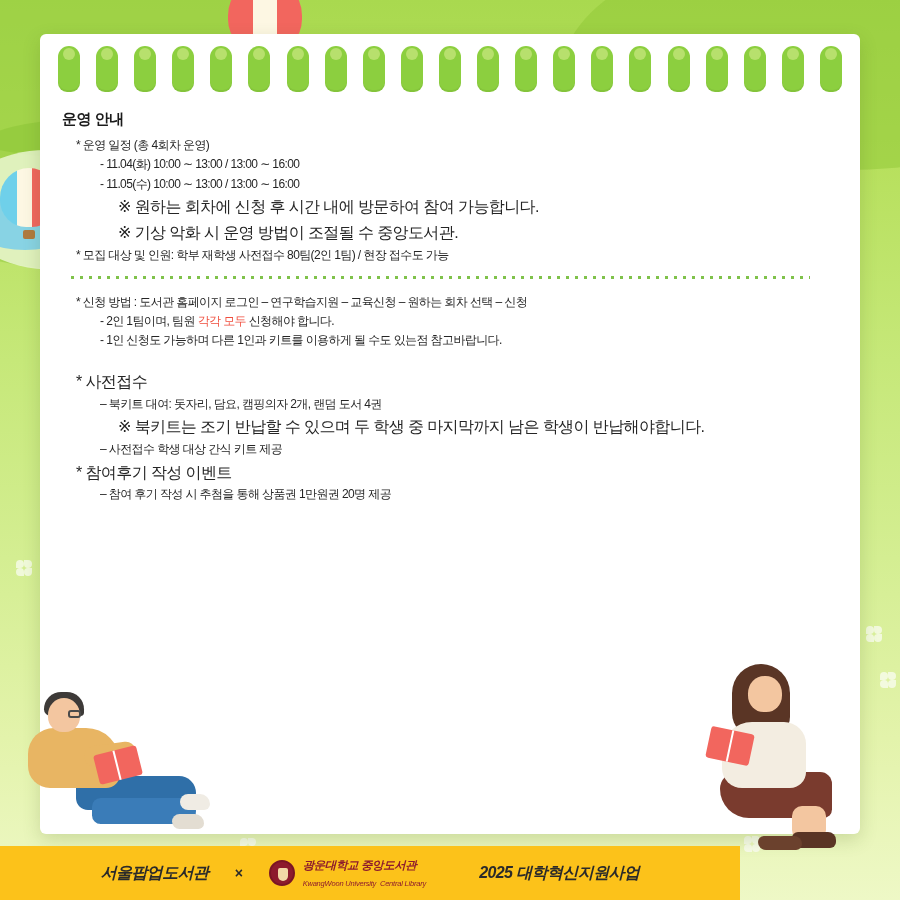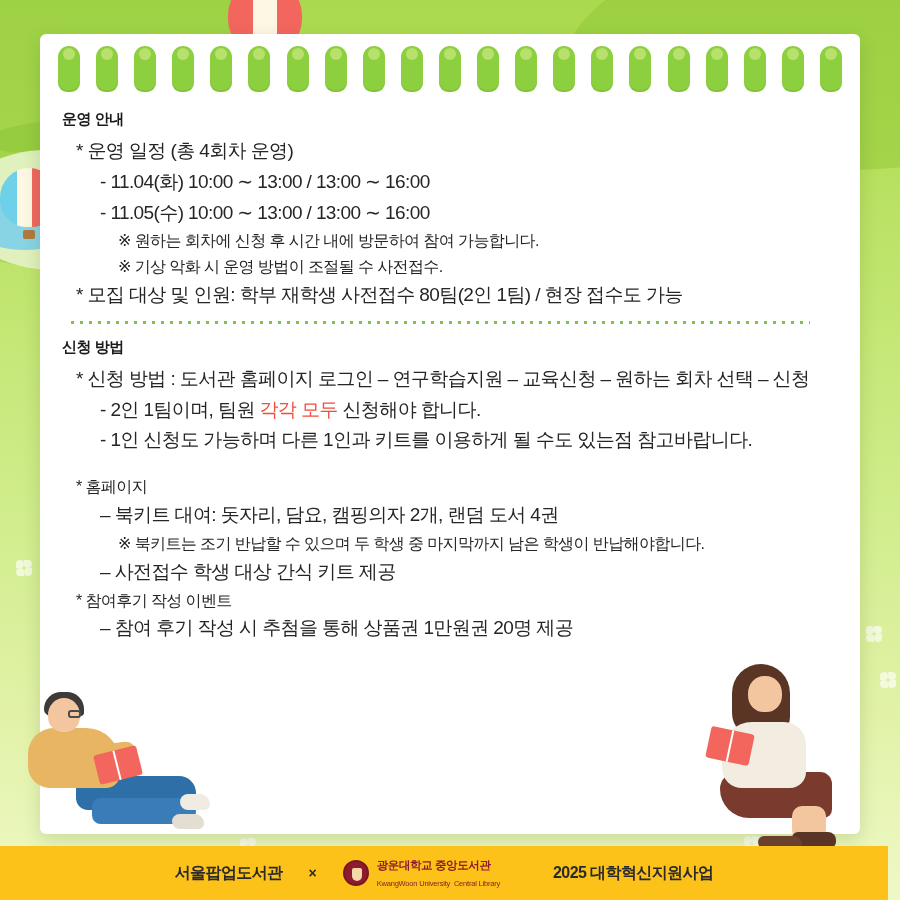--- a/index.html
+++ b/index.html
@@ -122,21 +122,21 @@
   }
   h2.sec {
     font-size: 15px;
     font-weight: bold;
     margin: 0 0 7px 0;
     letter-spacing: -0.5px;
     color: #1b1b1b;
   }
   .sec-block { margin-bottom: 14px; }
   .line {
-    font-size: 19px;
+    font-size: 12px;
     line-height: 1.62;
     letter-spacing: -0.6px;
     color: #252525;
     white-space: nowrap;
   }
   .lv1 { padding-left: 14px; }
   .lv2 { padding-left: 38px; }
   .lv3 { padding-left: 56px; }
   .small { font-size: 16px; }
   .hl { color: #f04e3e; }
@@ -175,24 +175,25 @@
   #person-right .skirt{ position:absolute; right: 16px; top: 112px; width: 112px; height: 46px; background:#7a3b2e; border-radius: 20px 14px 10px 34px; }
   #person-right .leg  { position:absolute; right: 22px; top: 146px; width: 34px; height: 34px; background:#f3c6a0; border-radius: 10px; }
   #person-right .shoe { position:absolute; right: 12px; top: 172px; width: 44px; height: 16px; background:#5a3525; border-radius: 6px 8px 6px 8px; }
   #person-right .shoe2{ position:absolute; right: 46px; top: 176px; width: 44px; height: 14px; background:#6b412d; border-radius: 6px 8px 6px 8px; }
   #person-right .book { position:absolute; right: 96px; top: 70px; width: 44px; height: 32px; background:#f2665e; border-radius: 3px; transform: rotate(12deg); }
   #person-right .book::after{ content:""; position:absolute; left:21px; top:0; width:2px; height:32px; background:#fff; }
 
   
   #footer {
     position: absolute; left: 0; bottom: 0;
-    width: 888px; height: 54px;
+    width: 740px; height: 54px;
     background: #fcc21a;
     display: flex; align-items: center; justify-content: center;
     gap: 26px;
+    font-style: italic;
   }
   #footer .f-text {
     font-size: 16px; font-weight: bold; color: #2a2a2a; letter-spacing: -0.6px;
   }
   #footer .f-x { font-size: 14px; font-weight: bold; color: #2a2a2a; }
   #footer .f-logo { display: flex; align-items: center; gap: 8px; }
   #footer .crest {
     width: 26px; height: 26px; border-radius: 50%;
     background: #8d1b2d; border: 2px solid #7a1525;
     position: relative;
@@ -291,36 +292,35 @@
 </div>
 
 <div id="content">
 
   <div class="sec-block">
     <h2 class="sec">운영 안내</h2>
     <div class="line lv1">* 운영 일정 (총 4회차 운영)</div>
     <div class="line lv2">- 11.04(화) 10:00 ∼ 13:00 / 13:00 ∼ 16:00</div>
     <div class="line lv2">- 11.05(수) 10:00 ∼ 13:00 / 13:00 ∼ 16:00</div>
     <div class="line lv3 small">※ 원하는 회차에 신청 후 시간 내에 방문하여 참여 가능합니다.</div>
-    <div class="line lv3 small">※ 기상 악화 시 운영 방법이 조절될 수 사전접수.</div>
+    <div class="line lv3 small">※ 기상 악화 시 운영 방법이 조절될 수 중앙도서관.</div>
     <div class="line lv1">* 모집 대상 및 인원: 학부 재학생 사전접수 80팀(2인 1팀) / 현장 접수도 가능</div>
     <div class="dotline"></div>
   </div>
 
   <div class="sec-block">
-    <h2 class="sec">신청 방법</h2>
     <div class="line lv1">* 신청 방법 : 도서관 홈페이지 로그인 – 연구학습지원 – 교육신청 – 원하는 회차 선택 – 신청</div>
     <div class="line lv2">
       <span>- 2인 1팀이며, 팀원 </span><span class="hl">각각 모두</span><span> 신청해야 합니다.</span>
     </div>
     <div class="line lv2">- 1인 신청도 가능하며 다른 1인과 키트를 이용하게 될 수도 있는점 참고바랍니다.</div>
   </div>
 
   <div class="sec-block" style="margin-top:18px;">
-    <div class="line lv1 small">* 홈페이지</div>
+    <div class="line lv1 small">* 사전접수</div>
     <div class="line lv2">– 북키트 대여: 돗자리, 담요, 캠핑의자 2개, 랜덤 도서 4권</div>
     <div class="line lv3 small">※ 북키트는 조기 반납할 수 있으며 두 학생 중 마지막까지 남은 학생이 반납해야합니다.</div>
     <div class="line lv2">–  사전접수 학생 대상 간식 키트 제공</div>
     <div class="line lv1 small">* 참여후기 작성 이벤트</div>
     <div class="line lv2">– 참여 후기 작성 시 추첨을 통해 상품권 1만원권 20명 제공</div>
   </div>
 </div>
 
 <div class="person" id="person-left">
   <div class="legs"></div>

